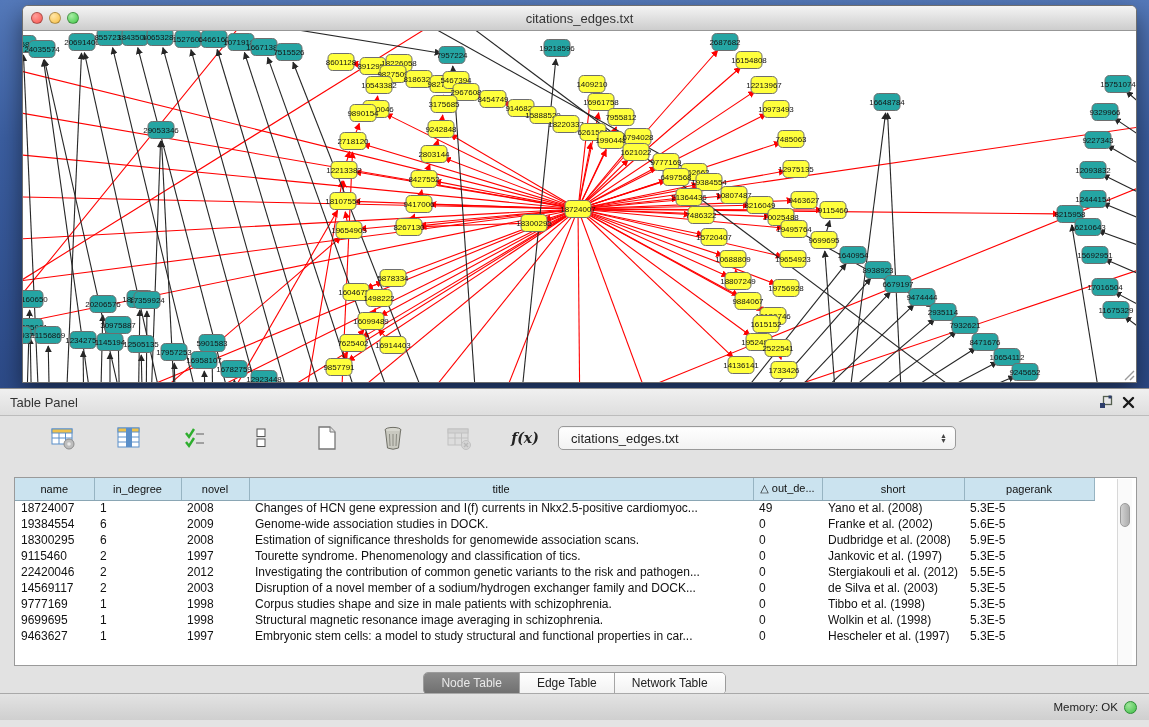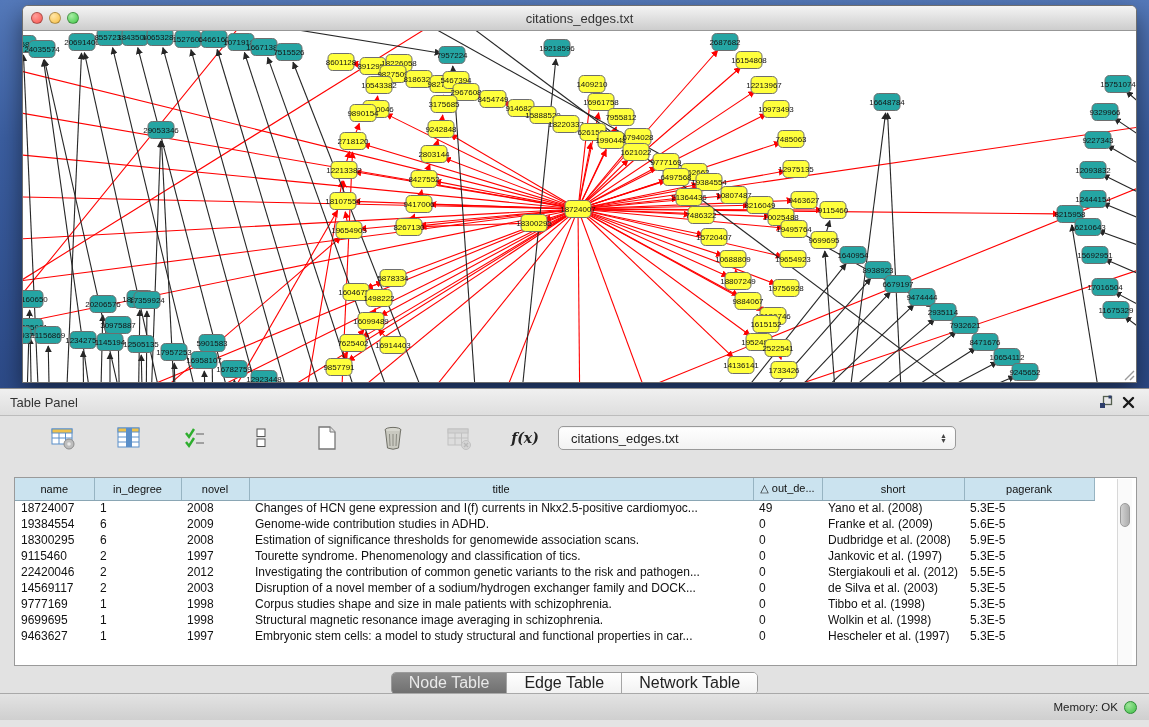--- a/index.html
+++ b/index.html
@@ -59,21 +59,21 @@
     overflow:hidden; white-space:nowrap; text-overflow:clip; }
   .vscroll { position:absolute; right:4px; top:1px; width:15px; height:186px;
     background:#fafafa; border-left:1px solid #d8d8d8; }
   .vthumb { position:absolute; left:2px; top:24px; width:10px; height:24px;
     border-radius:6px; background:linear-gradient(90deg,#d2d2d2,#adadad); border:1px solid #9a9a9a; }
 
   .tabs-row { position:absolute; left:0; top:281px; width:100%; height:26px;
     display:flex; justify-content:center; align-items:center; }
   .seg { display:flex; border:1px solid #9b9b9b; border-radius:5px; overflow:hidden;
     box-shadow:0 1px 0 rgba(255,255,255,.7); }
-  .seg button { font-family:"Liberation Sans", sans-serif; font-size:16px; height:21px;
+  .seg button { font-family:"Liberation Sans", sans-serif; font-size:12px; height:21px;
     padding:0 17px; border:none; border-right:1px solid #a5a5a5;
     background:linear-gradient(180deg,#ffffff,#f1f1f1); color:#222; }
   .seg button:last-child { border-right:none; }
   .seg button.selected { background:linear-gradient(180deg,#8b8b8b,#6f6f6f); color:#e9e9e9; }
 
   .statusbar { position:absolute; left:0; bottom:0; width:100%; height:27px;
     background:linear-gradient(180deg,#e3e3e3,#cfcfcf); border-top:1px solid #a9a9a9;
     display:flex; align-items:center; justify-content:flex-end; padding-right:12px; }
   .statusbar .mem-label { font-size:11.5px; color:#222; margin-right:6px;margin-left:18px; }
   .mem-dot { width:13px; height:13px; border-radius:50%;
@@ -630,23 +630,23 @@
             <td>2008</td>
             <td>Changes of HCN gene expression and I(f) currents in Nkx2.5-positive cardiomyoc...</td>
             <td>49</td>
             <td>Yano et al. (2008)</td>
             <td>5.3E-5</td>
           </tr>
           <tr>
             <td>19384554</td>
             <td>6</td>
             <td>2009</td>
-            <td>Genome-wide contribution studies in ADHD.</td>
+            <td>Genome-wide association studies in DOCK.</td>
             <td>0</td>
-            <td>Franke et al. (2009)</td>
+            <td>Franke et al. (2002)</td>
             <td>5.6E-5</td>
           </tr>
           <tr>
             <td>18300295</td>
             <td>6</td>
             <td>2008</td>
             <td>Estimation of significance thresholds for genomewide association scans.</td>
             <td>0</td>
             <td>Dudbridge et al. (2008)</td>
             <td>5.9E-5</td>

